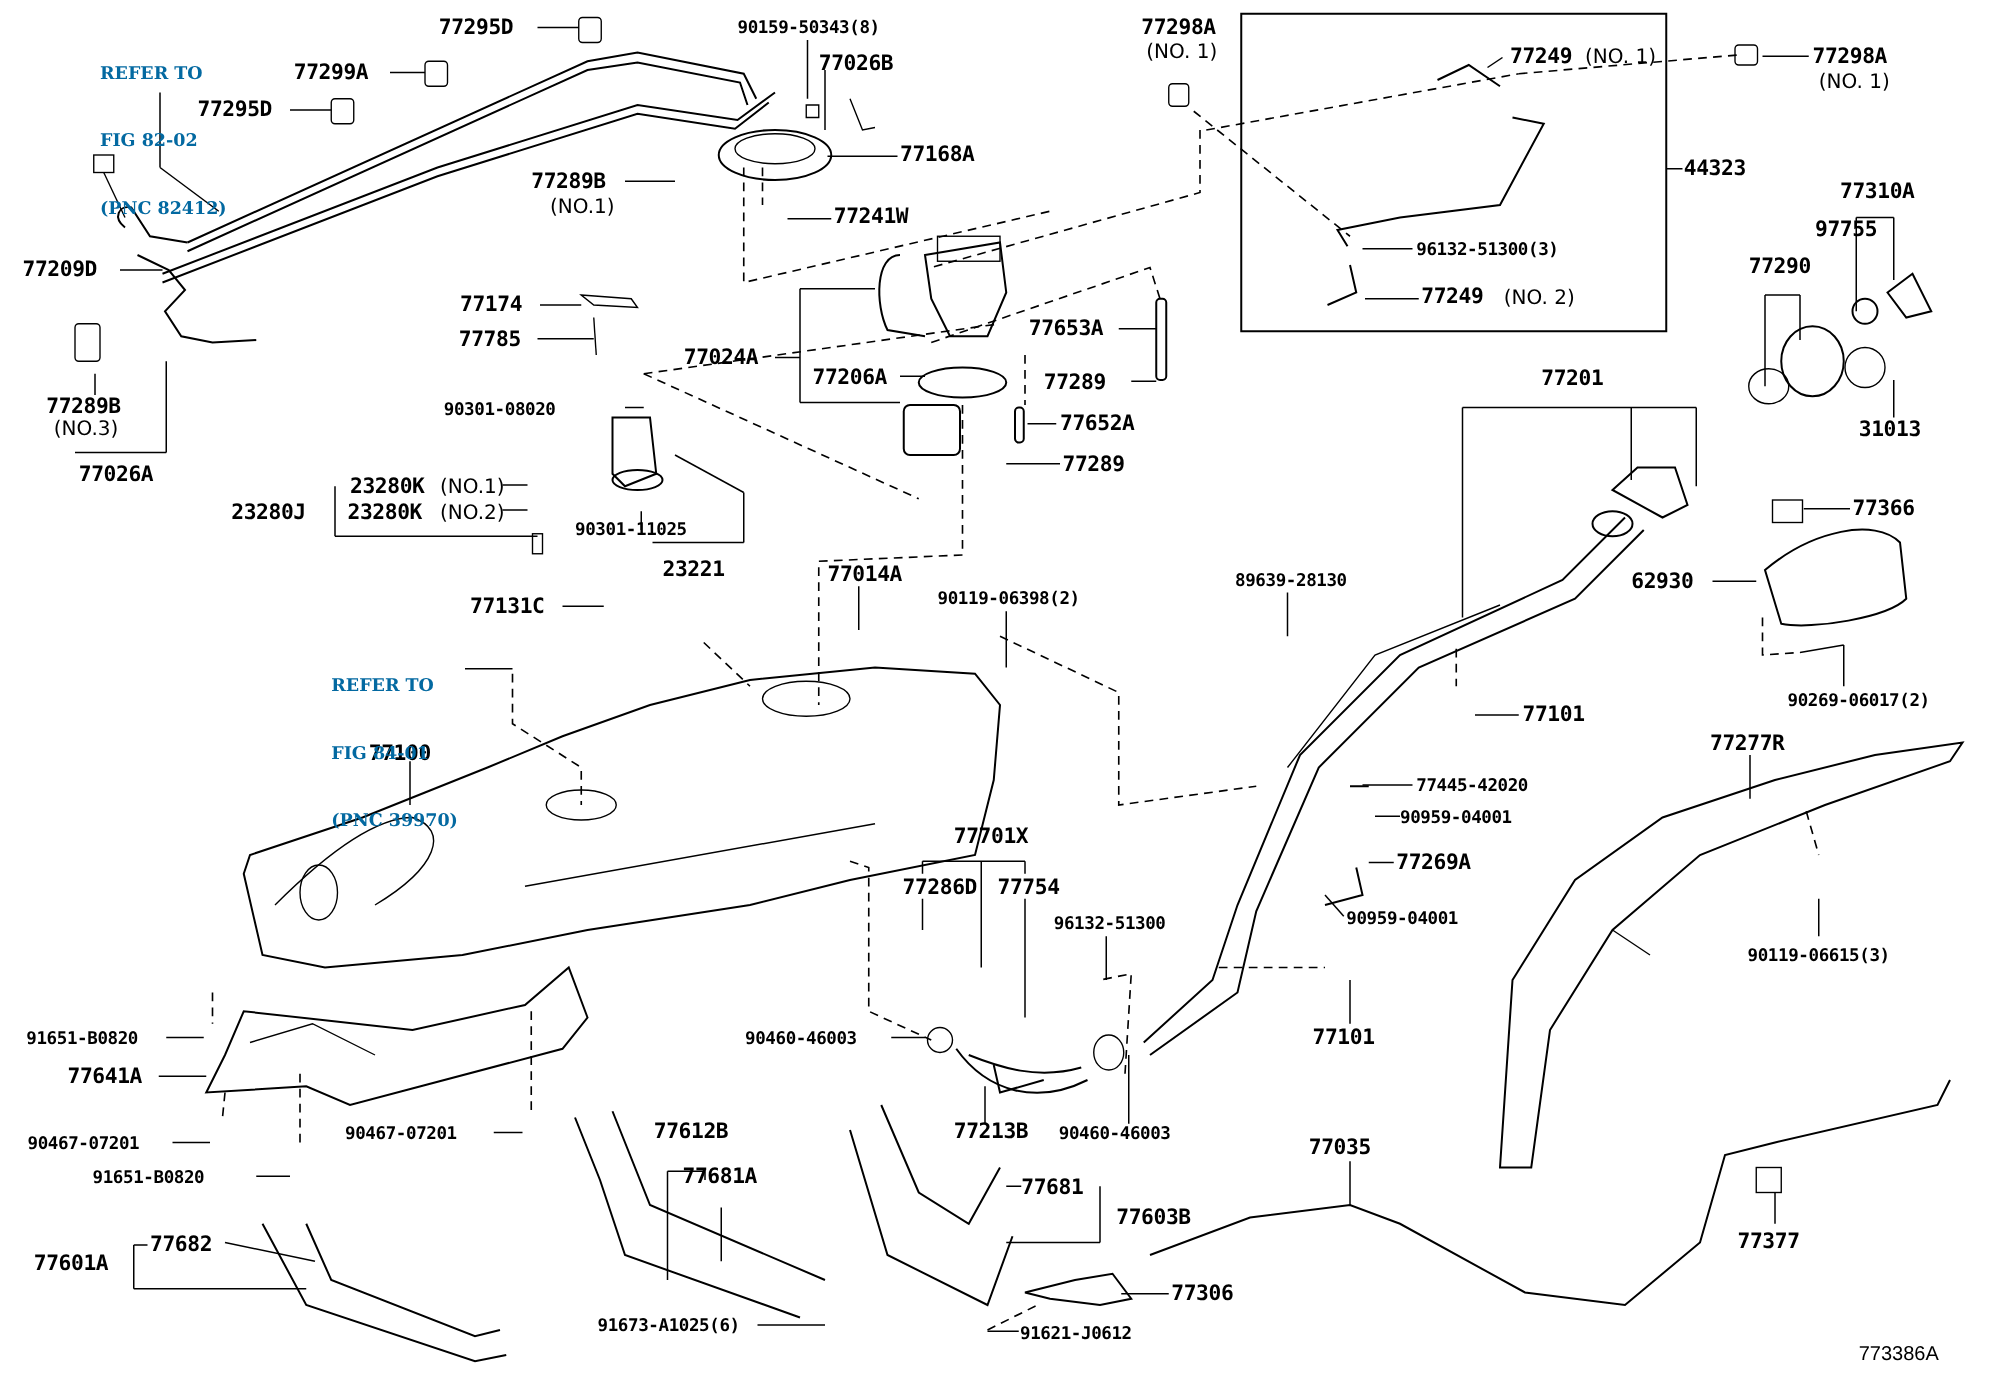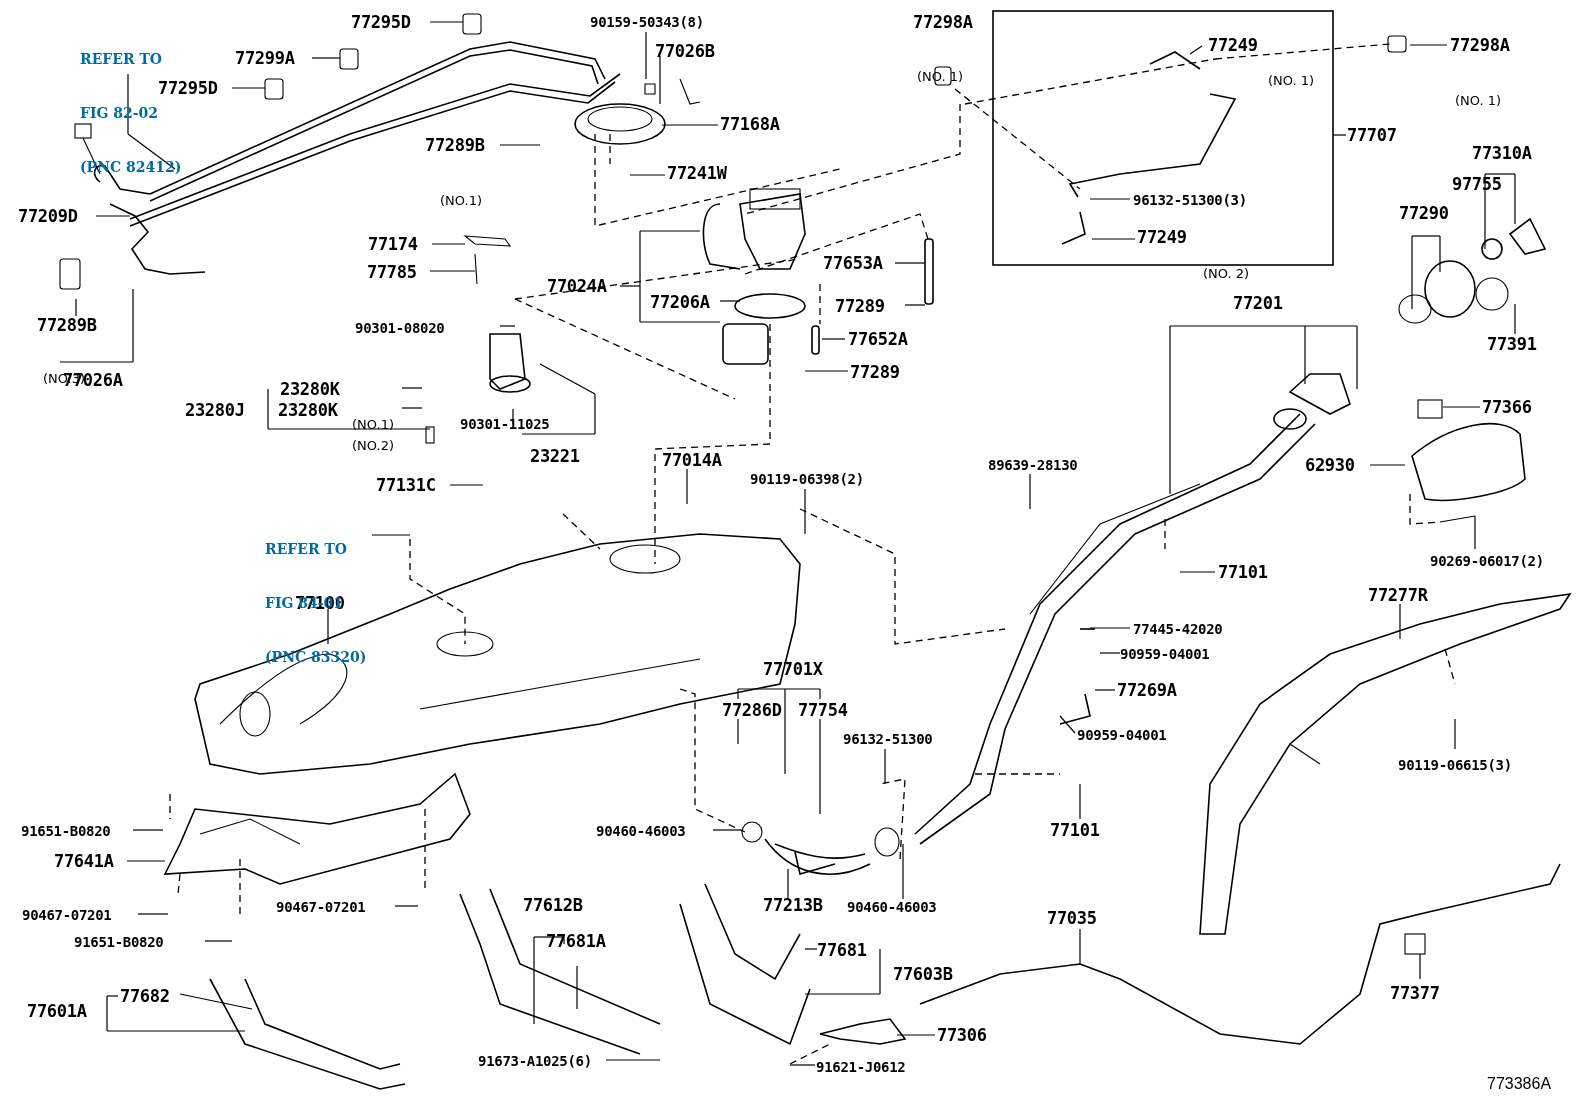--- a/index.html
+++ b/index.html
@@ -1,20 +1,20 @@
 <!DOCTYPE html>
 <html><head>
 <meta charset="utf-8">
 <style>
   html,body{margin:0;padding:0;background:#fff;}
   body{width:1592px;height:1099px;position:relative;overflow:hidden;font-family:"DejaVu Sans Mono","Liberation Mono",monospace;color:#000;}
   #canvas{position:absolute;left:0;top:4px;width:1272px;height:1099px;}
   .lbl{position:absolute;font-family:"DejaVu Sans Mono","Liberation Mono",monospace;font-weight:bold;font-size:17px;line-height:18px;white-space:nowrap;color:#000;letter-spacing:-0.3px;}
   .lbl.sm{font-size:14px;font-weight:bold;}
-  .sub{position:absolute;font-family:"DejaVu Sans","Liberation Sans",sans-serif;font-size:13px;line-height:14px;white-space:nowrap;color:#000;margin-top:36px;}
+  .sub{position:absolute;font-family:"DejaVu Sans","Liberation Sans",sans-serif;font-size:16px;line-height:14px;white-space:nowrap;color:#000;}
   .ref{position:absolute;font-family:"DejaVu Serif","Liberation Serif",serif;font-weight:bold;font-size:14px;line-height:18px;white-space:pre;color:#0369a1;}
   .figid{position:absolute;font-family:"Liberation Sans","DejaVu Sans",sans-serif;font-size:16px;color:#000;}
   svg .p{fill:none;stroke:#000;stroke-width:1.6;}
   svg .t{fill:none;stroke:#000;stroke-width:1.1;}
   svg .d{fill:none;stroke:#000;stroke-width:1.3;stroke-dasharray:7 5;}
   svg .ld{fill:none;stroke:#000;stroke-width:1.2;}
   svg .box{fill:none;stroke:#000;stroke-width:1.6;}
 </style>
 </head>
 <body>
@@ -296,29 +296,29 @@
 <div class="sub" style="left:352px;top:399px">(NO.2)</div>
 <div class="lbl sm" style="left:460px;top:411px">90301-11025</div>
 <div class="lbl" style="left:530px;top:443px">23221</div>
 
 <div class="lbl" style="left:913px;top:9px">77298A</div>
 <div class="sub" style="left:917px;top:30px">(NO. 1)</div>
 <div class="lbl" style="left:1208px;top:32px">77249</div>
 <div class="sub" style="left:1268px;top:34px">(NO. 1)</div>
 <div class="lbl" style="left:1450px;top:32px">77298A</div>
 <div class="sub" style="left:1455px;top:54px">(NO. 1)</div>
-<div class="lbl" style="left:1347px;top:122px">77707</div>
+<div class="lbl" style="left:1347px;top:122px">44323</div>
 <div class="lbl sm" style="left:1133px;top:187px">96132-51300(3)</div>
 <div class="lbl" style="left:1137px;top:224px">77249</div>
 <div class="sub" style="left:1203px;top:227px">(NO. 2)</div>
 
 <div class="lbl" style="left:1472px;top:140px">77310A</div>
 <div class="lbl" style="left:1452px;top:171px">97755</div>
 <div class="lbl" style="left:1399px;top:200px">77290</div>
-<div class="lbl" style="left:1487px;top:331px">77391</div>
+<div class="lbl" style="left:1487px;top:331px">31013</div>
 <div class="lbl" style="left:1233px;top:290px">77201</div>
 <div class="lbl" style="left:1482px;top:394px">77366</div>
 <div class="lbl" style="left:1305px;top:452px">62930</div>
 <div class="lbl sm" style="left:1430px;top:548px">90269-06017(2)</div>
 
 <div class="lbl" style="left:376px;top:472px">77131C</div>
 <div class="lbl" style="left:662px;top:447px">77014A</div>
 <div class="lbl sm" style="left:750px;top:466px">90119-06398(2)</div>
 <div class="lbl sm" style="left:988px;top:452px">89639-28130</div>
 <div class="lbl" style="left:1218px;top:559px">77101</div>
@@ -357,18 +357,18 @@
 <div class="lbl sm" style="left:816px;top:1054px">91621-J0612</div>
 
 <div class="ref" style="left:80px;top:10px">
   <div>REFER TO</div>
   <div>FIG 82-02</div>
   <div>(PNC 82412)</div>
 </div>
 <div class="ref" style="left:265px;top:500px">
   <div>REFER TO</div>
   <div>FIG 84-01</div>
-  <div>(PNC 83320)</div>
+  <div>(PNC 39970)</div>
 </div>
 
 <div class="figid" style="left:1487px;top:1071px">773386A</div>
 
 </div>
 
 </body></html>

